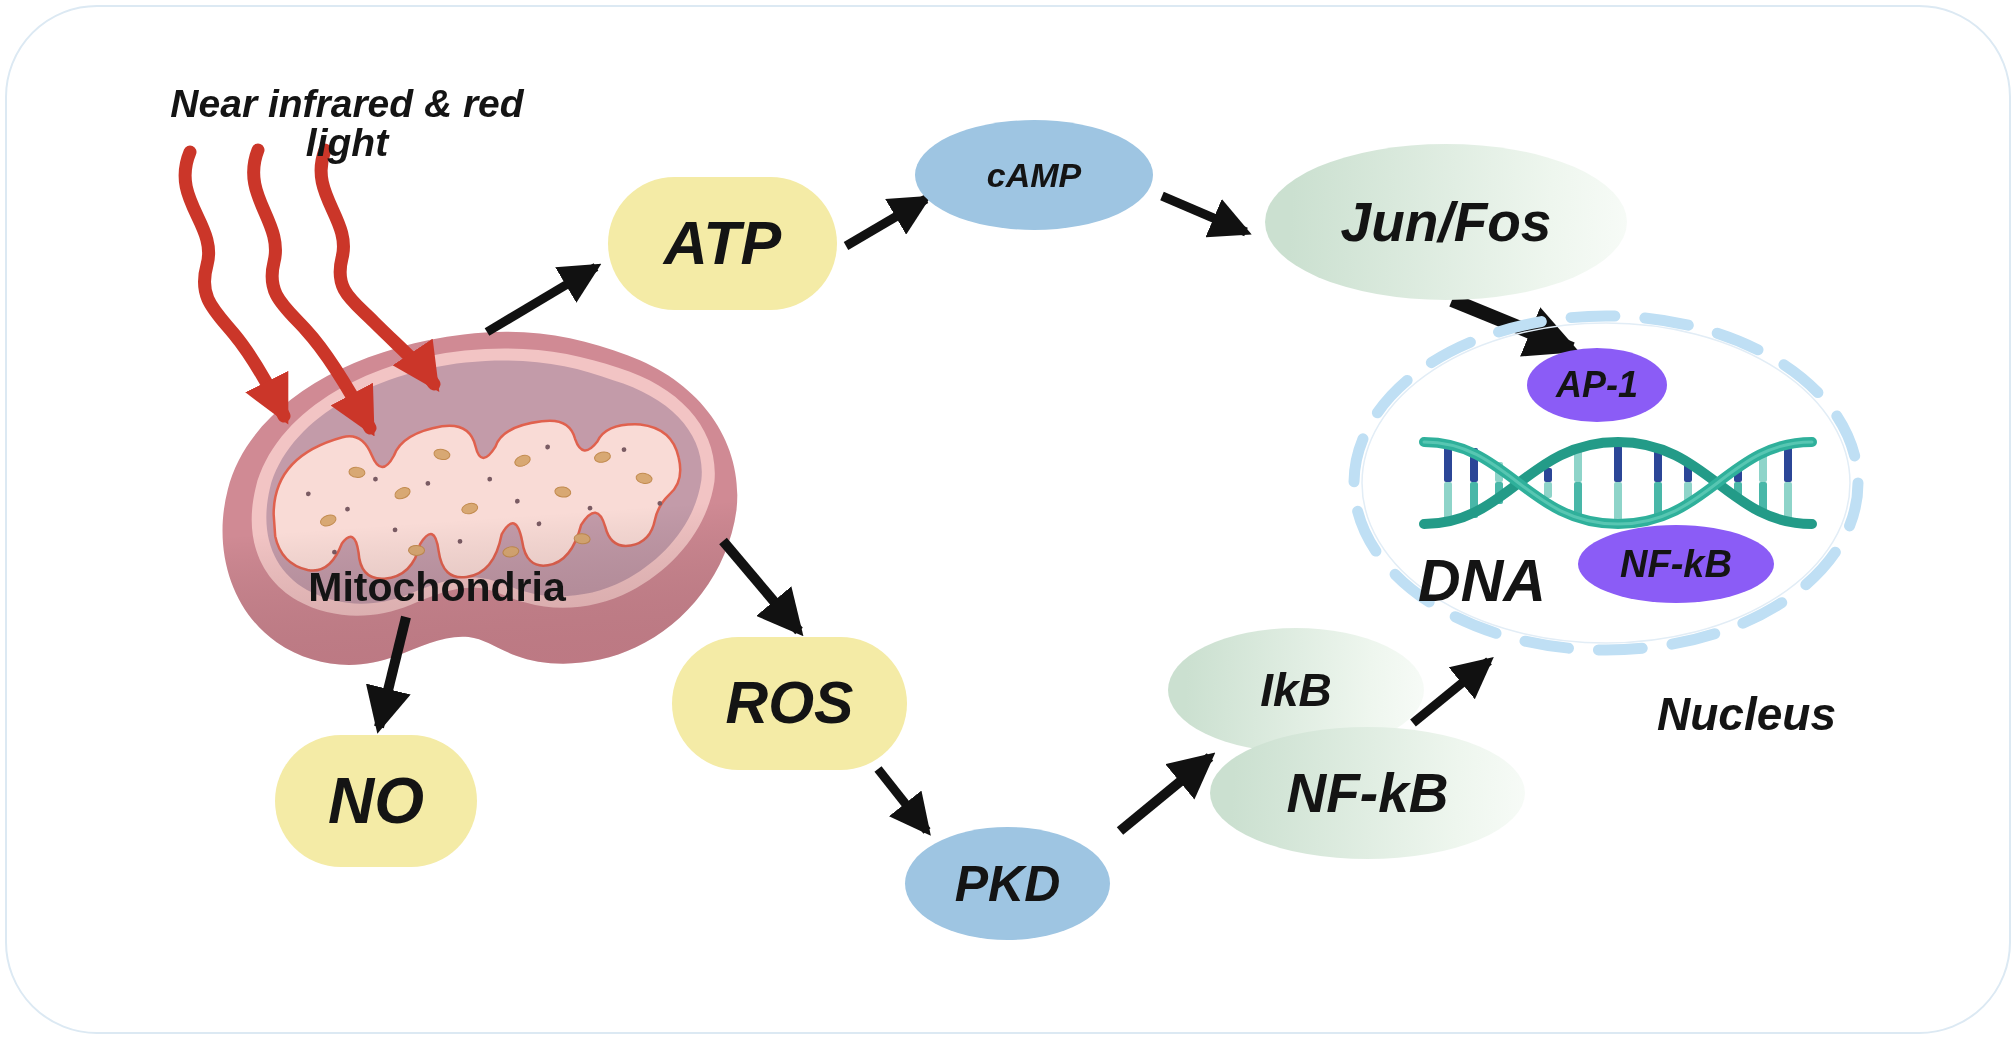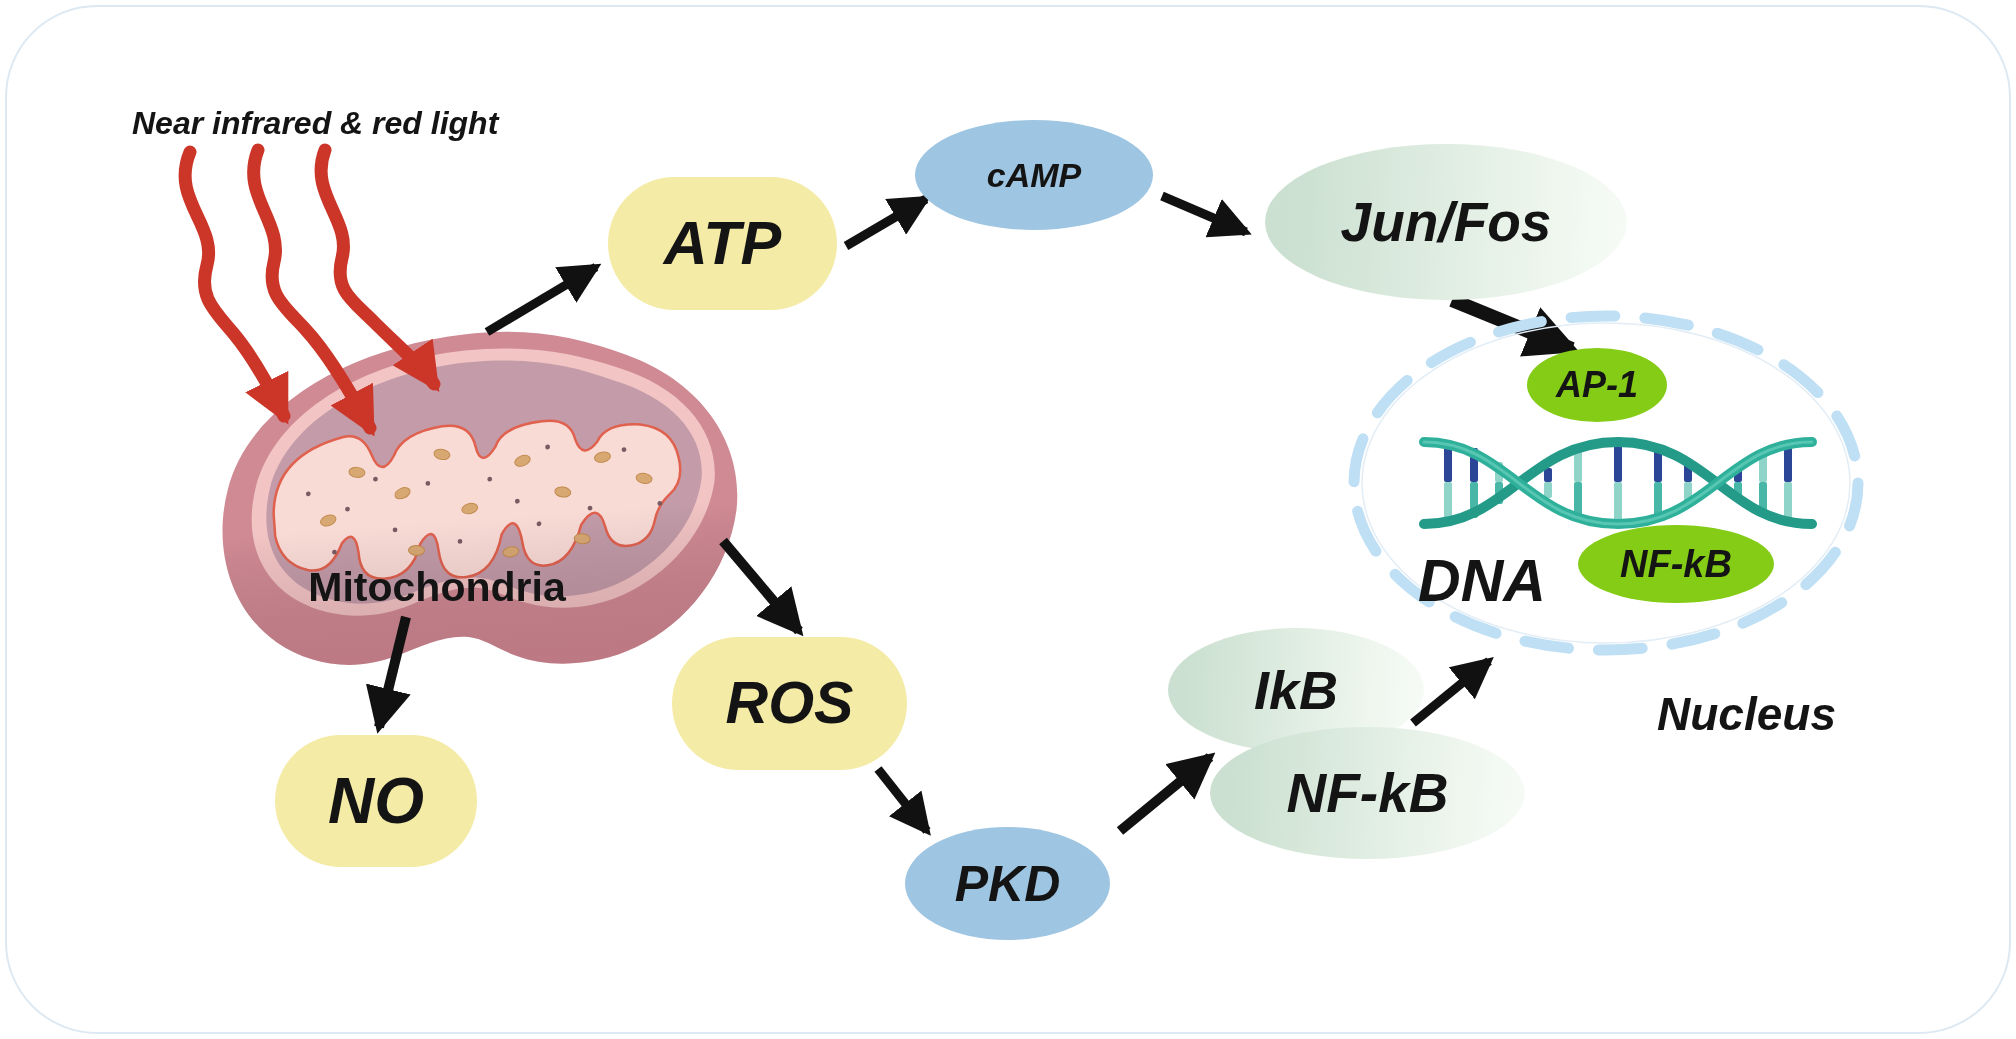--- a/index.html
+++ b/index.html
@@ -7,21 +7,21 @@
     position:relative;width:2016px;height:1039px;background:#ffffff;overflow:hidden;
     font-family:"Liberation Sans","DejaVu Sans",sans-serif;color:#141414;
   }
   .frame{position:absolute;inset:5px;border:2px solid #dce9f3;border-radius:92px;pointer-events:none;}
   svg.layer{position:absolute;left:0;top:0;width:2016px;height:1039px;}
   .node{position:absolute;display:flex;align-items:center;justify-content:center;
         font-weight:bold;font-style:italic;color:#141414;text-align:center;line-height:1;}
   .pill{background:#f4eba6;border-radius:70px;}
   .ell-blue{background:#9ec5e2;border-radius:50%;}
   .ell-green{background:linear-gradient(93deg,#cbe0d0 8%,#eef6ee 78%,#f7fbf7 100%);border-radius:50%;}
-  .ell-nucgreen{background:#84cc16;border-radius:50%;}
+  .ell-nucgreen{background:#8b5cf6;border-radius:50%;}
   .plain-label{background:transparent;}
   .upright{font-style:normal;}
 </style>
 </head>
 <body>
 
 <div id="stage">
   <div class="frame"></div>
 
   <svg class="layer" viewBox="0 0 2016 1039">
@@ -174,21 +174,21 @@
             <rect x="-4" y="54" width="8" height="39" rx="2" fill="#8ed4c9"></rect>
           </g>
       </g>
 
       <path d="M 6,96 C 90,96 110,14 200,14 C 290,14 310,96 394,96" fill="none" stroke="#239b88" stroke-width="10" stroke-linecap="round"></path>
       <path d="M 6,14 C 90,14 110,96 200,96 C 290,96 310,14 394,14" fill="none" stroke="#2fb09b" stroke-width="10" stroke-linecap="round"></path>
       <path d="M 6,14 C 90,14 110,96 200,96 C 290,96 310,14 394,14" fill="none" stroke="#57c6b2" stroke-width="3" stroke-linecap="round"></path>
     </g>
   </svg>
 
-  <div class="node plain-label" style="left:132px;top:98px;width:430px;height:50px;font-size:32px;justify-content:flex-start;">
+  <div class="node plain-label" style="left:132px;top:98px;width:430px;height:50px;font-size:39px;justify-content:flex-start;">
       <span>Near infrared &amp; red light</span>
     </div>
 
   <div class="node plain-label upright" style="left:308px;top:564px;width:258px;height:46px;font-size:41px;">
       <span>Mitochondria</span>
     </div>
 
   <div class="node pill" style="left:608px;top:177px;width:229px;height:133px;font-size:61px;text-align:center;">
       <span>ATP</span>
     </div>
@@ -206,21 +206,21 @@
     </div>
 
   <div class="node pill" style="left:672px;top:637px;width:235px;height:133px;font-size:59px;align-items:center;">
       <span>ROS</span>
     </div>
 
   <div class="node ell-blue" style="left:905px;top:827px;width:205px;height:113px;font-size:50px;">
       <span>PKD</span>
     </div>
 
-  <div class="node ell-green" style="left:1168px;top:628px;width:256px;height:124px;font-size:54px;">
+  <div class="node ell-green" style="left:1168px;top:628px;width:256px;height:124px;font-size:46px;">
       <span>IkB</span>
     </div>
 
   <div class="node ell-green" style="left:1210px;top:727px;width:315px;height:132px;font-size:55px;">
       <span>NF-kB</span>
     </div>
 
   <div class="node ell-nucgreen" style="left:1527px;top:348px;width:140px;height:74px;font-size:36px;">
       <span>AP-1</span>
     </div>

